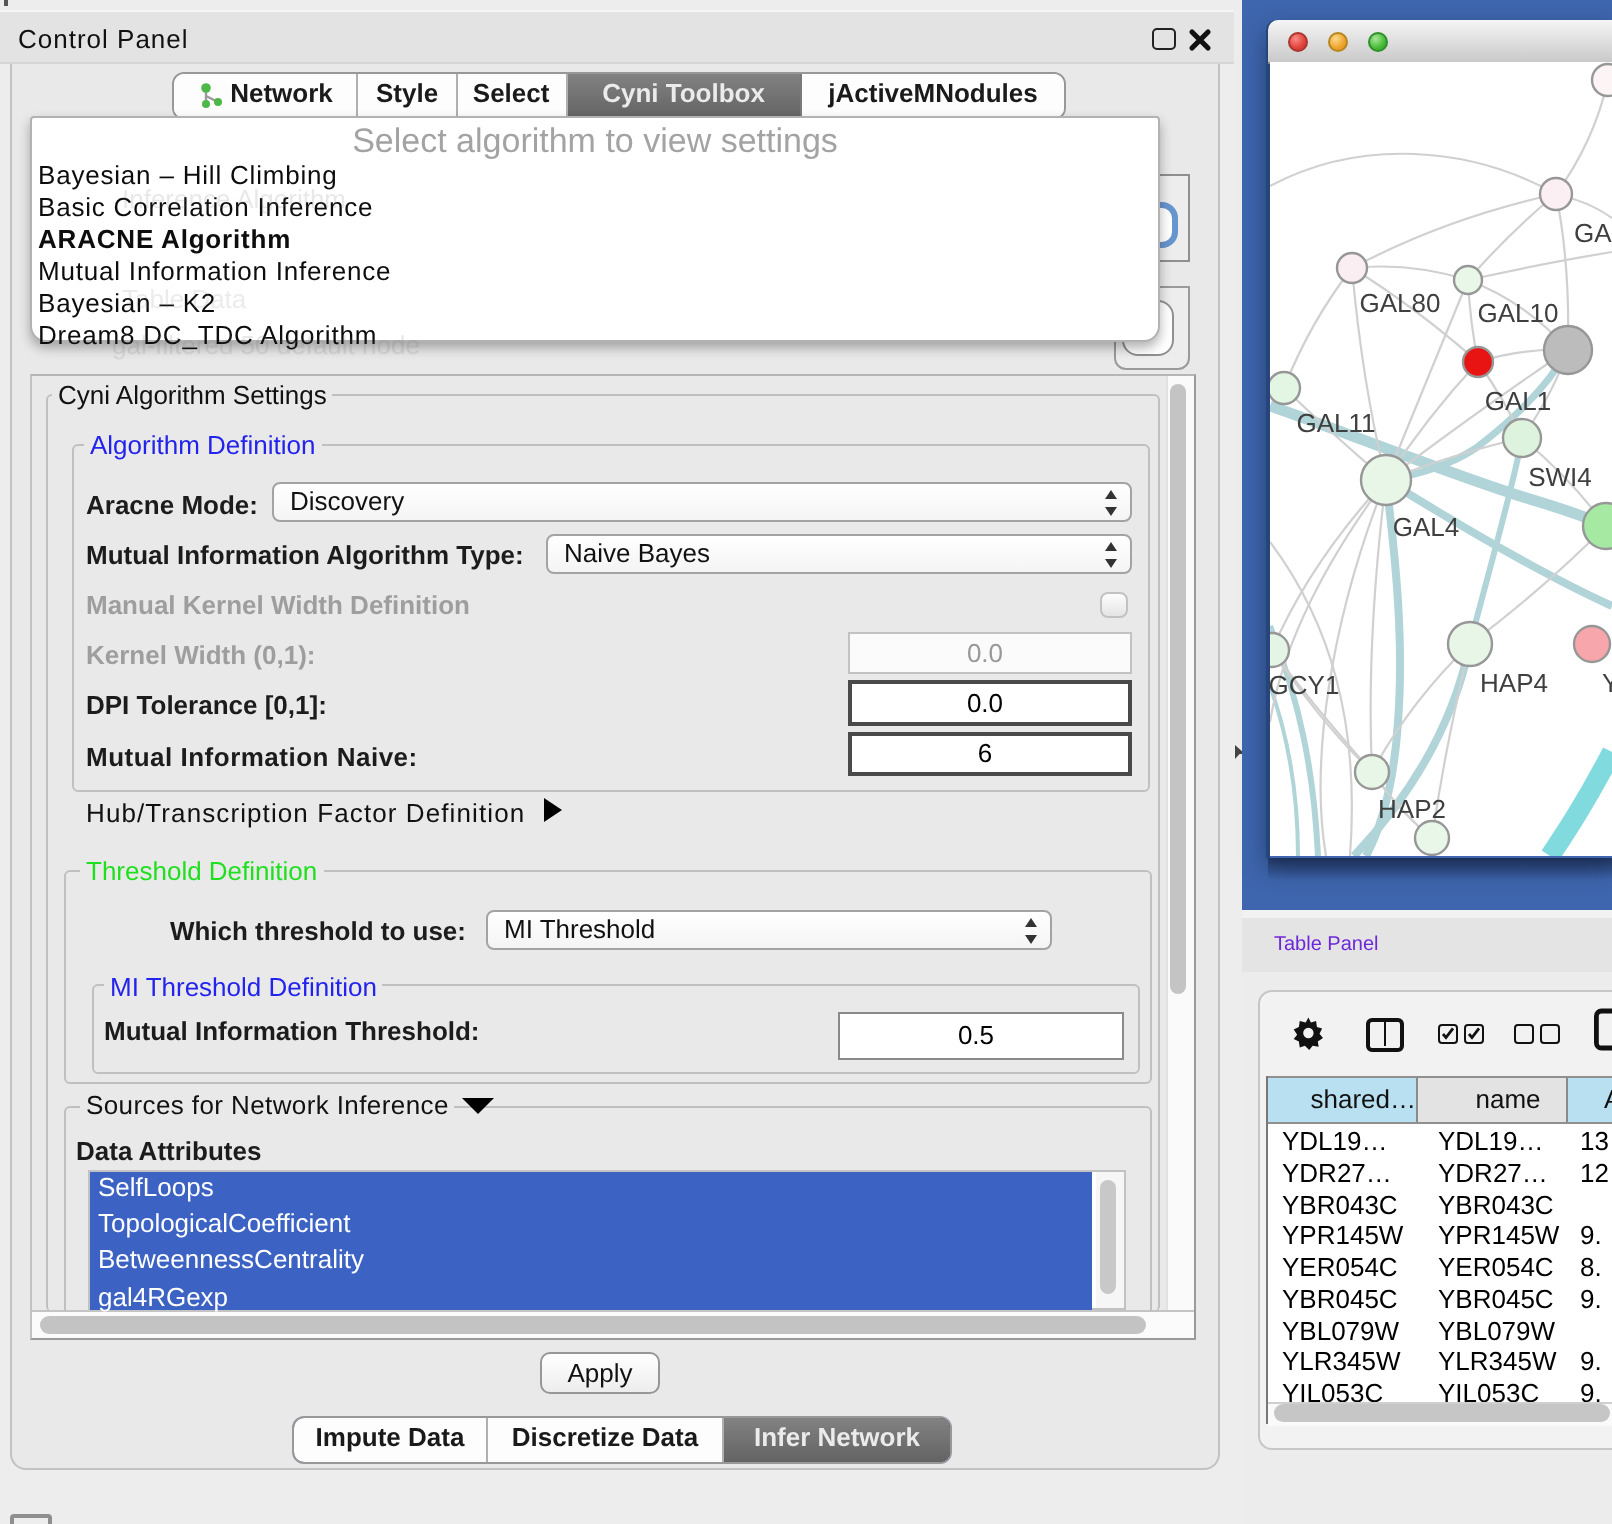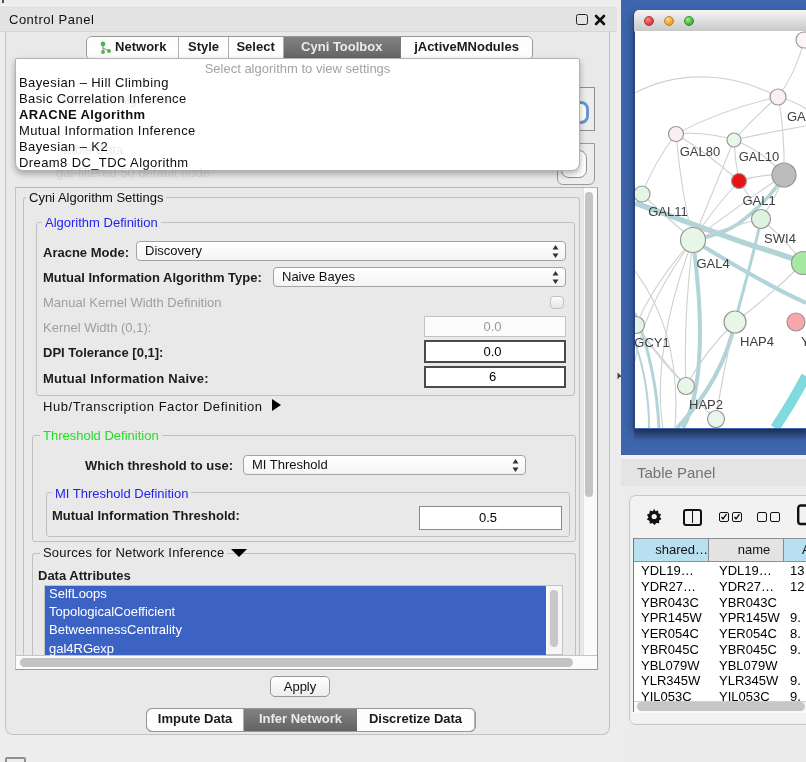--- a/index.html
+++ b/index.html
@@ -1,18 +1,18 @@
 <!DOCTYPE html>
 <html><head><meta charset="utf-8">
 <style>
 html,body{margin:0;padding:0;width:806px;height:762px;background:#ededed;
  font-family:"Liberation Sans",sans-serif;overflow:hidden;position:relative}
 .a{position:absolute}
 .blab{font-size:13px;font-weight:bold;color:#1c1c1c}
-.glab{font-size:13px;font-weight:normal;color:#9e9e9e}
+.glab{font-size:13px;font-weight:bold;color:#9e9e9e}
 .grp{border:1px solid #c0c0c0;border-radius:3px}
 .gtitle{font-size:13px;background:#e9e9e9;padding:0 3px;line-height:13px}
 .combo{background:linear-gradient(#ffffff,#f4f4f4);border:1px solid #a3a3a3;border-radius:4px;
  font-size:13px;color:#111;line-height:18px;padding-left:8px;box-sizing:border-box}
 .carr{position:absolute;right:6px;top:3px;width:7px;height:13px}
 .fld{box-sizing:border-box;font-size:13px;text-align:center;padding-right:5px;background:#fff}
 .seg{box-sizing:border-box;text-align:center;font-size:13px;font-weight:bold;color:#1a1a1a;
  line-height:20px;background:#fdfdfd;border-right:1px solid #b0b0b0}
 .segdark{background:linear-gradient(#828282,#636363);color:#ebebeb;border-right:1px solid #7a7a7a}
 </style></head>
@@ -45,21 +45,21 @@
   <div class="seg segdark" style="width:122px">Cyni Toolbox</div>
   <div class="seg" style="width:136px;border-right:none">jActiveMNodules</div>
 </div>
 
 <div class="a" style="left:557px;top:87px;width:38px;height:44px;background:#ededed;border:1px solid #8f8f8f;box-sizing:border-box"></div>
 <div class="a" style="left:561px;top:101px;width:28px;height:23px;background:#fff;border:3px solid #6795cd;border-radius:8px;box-sizing:border-box"></div>
 <div class="a" style="left:557px;top:143px;width:38px;height:42px;background:#ededed;border:1px solid #9a9a9a;border-radius:0 0 6px 6px;box-sizing:border-box"></div>
 <div class="a" style="left:561px;top:150px;width:26px;height:28px;background:#fff;border:1.5px solid #909090;border-radius:8px;box-sizing:border-box"></div>
 
 <div class="a" style="left:15px;top:58px;width:565px;height:113px;background:#fff;border:1px solid #b2b2b2;border-radius:2px 2px 8px 8px;box-shadow:0 3px 6px rgba(0,0,0,0.3);box-sizing:border-box">
-  <div style="text-align:center;font-size:13px;color:#a3a3a3;margin-top:2px">Select algorithm to view settings</div>
+  <div style="text-align:center;font-size:17px;color:#a3a3a3;margin-top:2px">Select algorithm to view settings</div>
   <div style="position:absolute;left:45px;top:33px;font-size:13px;color:rgba(110,110,110,0.16)">Inference Algorithm</div>
   <div style="position:absolute;left:45px;top:83px;font-size:13px;color:rgba(110,110,110,0.14)">Table Data</div>
   <div style="position:absolute;left:40px;top:106px;font-size:13px;color:rgba(110,110,110,0.16)">gal-filtered 50 default node</div>
   <div style="font-size:13px;color:#0d0d0d;line-height:16px;padding-left:3px;margin-top:-1px;letter-spacing:0.4px">
     Bayesian – Hill Climbing<br>
     Basic Correlation Inference<br>
     <b>ARACNE Algorithm</b><br>
     Mutual Information Inference<br>
     Bayesian – K2<br>
     Dream8 DC_TDC Algorithm
@@ -125,22 +125,22 @@
 <div class="a" style="left:44px;top:585px;width:519px;height:70px;background:#fff;border:1px solid #c2c2c2;box-sizing:border-box"></div>
 <div class="a" style="left:45px;top:586px;width:501px;height:69px;background:#3c63c4"></div>
 <div class="a" style="left:49px;top:585px;font-size:13px;line-height:18.2px;color:#fff">SelfLoops<br>TopologicalCoefficient<br>BetweennessCentrality<br>gal4RGexp</div>
 <div class="a" style="left:548px;top:586px;width:14px;height:68px;background:#f6f6f6"></div>
 <div class="a" style="left:550px;top:590px;width:8px;height:57px;background:#c8c8c8;border-radius:4px"></div>
 
 <div class="a" style="left:270px;top:676px;width:60px;height:21px;background:linear-gradient(#ffffff,#ededed);border:1px solid #979797;border-radius:5px;box-sizing:border-box;text-align:center;font-size:13px;line-height:19px;color:#111">Apply</div>
 
 <div class="a" style="left:146px;top:708px;width:328px;height:22px;border:1px solid #989898;border-radius:6px;overflow:hidden;display:flex;background:#4c1d95">
   <div class="seg" style="width:97px">Impute Data</div>
+  <div class="seg" style="width:118px">Discretize Data</div>
   <div class="seg segdark" style="width:113px;border-right:none">Infer Network</div>
-  <div class="seg" style="width:118px">Discretize Data</div>
 </div>
 
 <div class="a" style="left:5px;top:757px;width:17px;height:8px;border:2px solid #8f8f8f;background:#ededed;border-radius:2px"></div>
 
 <svg class="a" style="left:617px;top:372px" width="6" height="8" viewBox="0 0 6 8">
   <path d="M0.5 7.5 L0.5 0.5 L5.5 5 L2.8 5 Z" fill="#444"></path>
 </svg>
 
 <div class="a" style="left:621px;top:0;width:185px;height:455px;background:#3e66ae"></div>
 
@@ -229,21 +229,21 @@
     <text x="71" y="378" text-anchor="middle">HAP2</text>
   </g>
 </svg>
 </div>
 
 <div class="a" style="left:634px;top:429px;width:172px;height:11px;background:linear-gradient(rgba(10,18,38,0.45),rgba(10,18,38,0))"></div>
 
 <div class="a" style="left:621px;top:455px;width:185px;height:4px;background:#f2f2f2"></div>
 
 <div class="a" style="left:621px;top:459px;width:185px;height:27px;background:#e4e4e4">
-  <div style="padding-left:16px;font-size:15px;color:#737373;line-height:27px">Table Panel</div>
+  <div style="padding-left:16px;font-size:10px;color:#6d28d9;line-height:27px">Table Panel</div>
 </div>
 <div class="a" style="left:621px;top:486px;width:185px;height:276px;background:#ececec"></div>
 
 <div class="a" style="left:629px;top:495px;width:210px;height:230px;background:#f2f2f2;border:1px solid #c6c6c6;border-radius:7px;box-sizing:border-box"></div>
 
 <svg class="a" style="left:646px;top:507px" width="19" height="19" viewBox="0 0 19 19">
   <path d="M9.5 2 L11 5 L14 4 L14.5 7.5 L17.5 8.5 L16 11.5 L18 14 L15 16 L15.5 19 L12 18.5 L10 21 L7.5 18.5 L4.5 19.5 L4 16 L1 14.5 L3 12 L1 9 L4 7.5 L4.5 4 L8 5 Z" fill="#111" transform="scale(0.86)"></path>
   <circle cx="8.2" cy="9.5" r="2.6" fill="#f2f2f2"></circle>
 </svg>
 <div class="a" style="left:683px;top:509px;width:19px;height:17px;border:2.5px solid #111;border-radius:3px;box-sizing:border-box">

